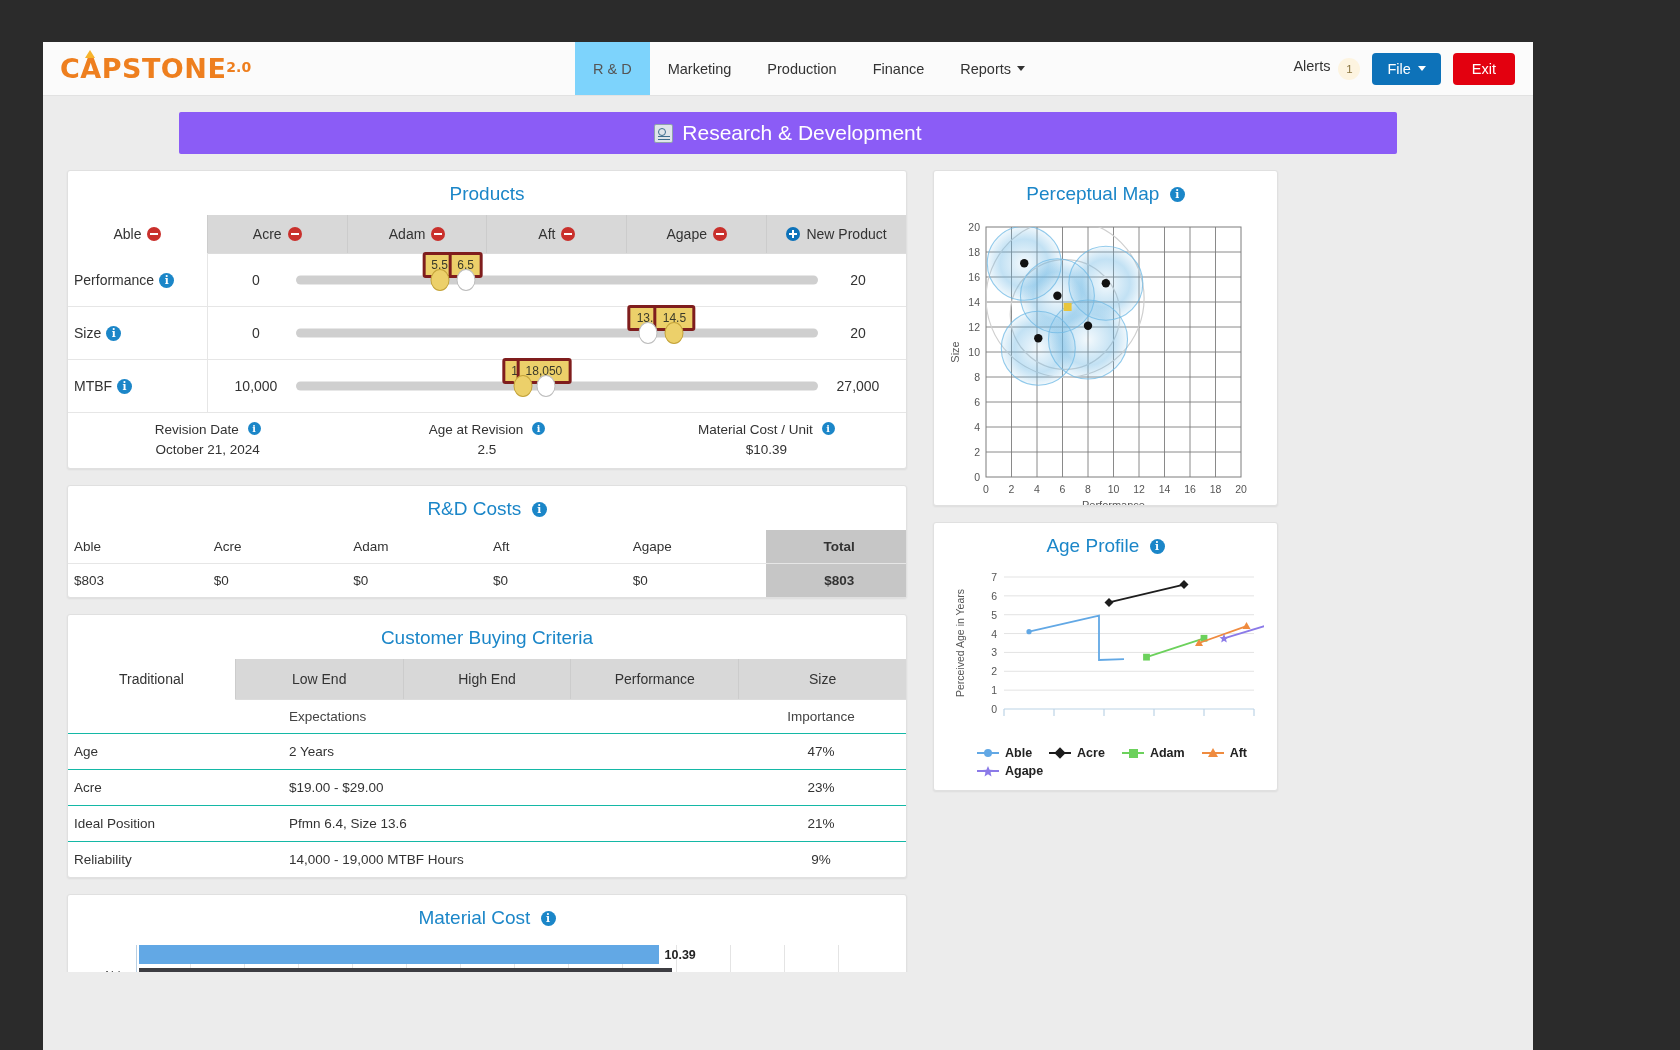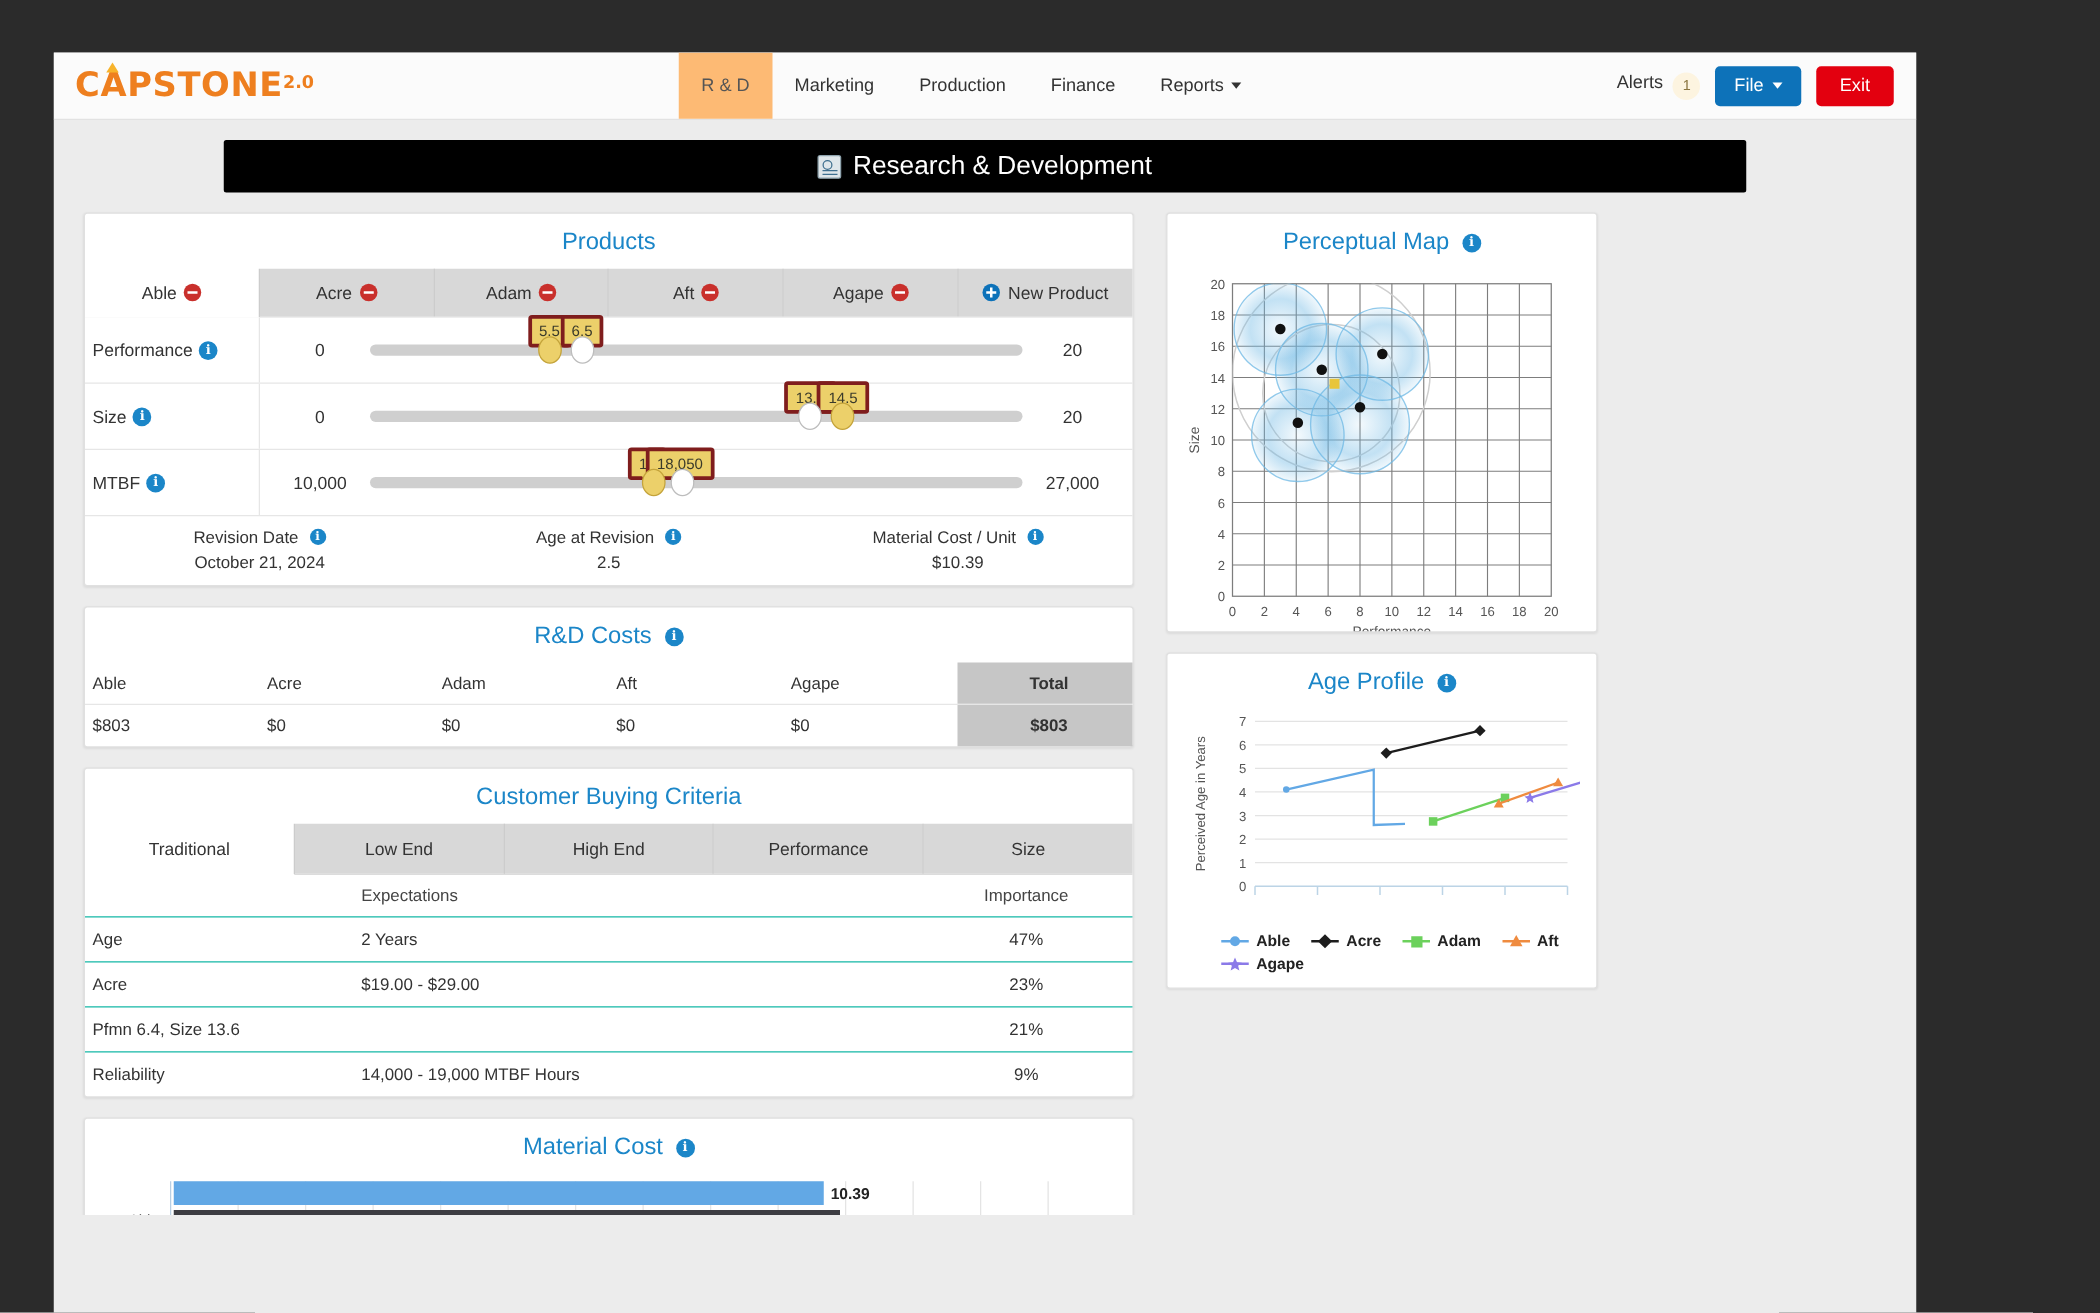--- a/index.html
+++ b/index.html
@@ -41,21 +41,21 @@
     border-left:5px solid transparent;
     border-right:5px solid transparent;
     border-bottom:8px solid #f7b32b;
   }
   .navitems { display:flex; align-items:stretch; }
   .navitem {
     display:flex; align-items:center; padding:0 18px;
     font-size:14.5px; color:#333; cursor:pointer;
     white-space:nowrap;
   }
-  .navitem.active { background:#fdba74; color:#555; }
+  .navitem.active { background:#7dd3fc; color:#555;margin-left:32px; }
   .caret {
     display:inline-block; margin-left:6px;
     width:0;height:0;border-left:4px solid transparent;
     border-right:4px solid transparent;border-top:5px solid #333;
   }
   .navright {
     margin-left:auto; display:flex; align-items:center;
     padding-right:18px; gap:12px;
   }
   .alerts { display:flex; font-size:14.5px; color:#333; cursor:pointer; }
@@ -75,21 +75,21 @@
   .btn-exit { background:#e3000f; padding:8px 19px; }
   .caret-w {
     display:inline-block; margin-left:7px;
     width:0;height:0;border-left:4px solid transparent;
     border-right:4px solid transparent;border-top:5px solid #fff;
   }
 
   
   .content { padding:16px 24px 0 24px; height:876px; overflow:hidden; position:relative; }
   .page-banner {
-    background:#000000; color:#fff;
+    background:#8b5cf6; color:#fff;
     height:42px; display:flex; align-items:center; justify-content:center;
     font-size:21px; border-radius:2px; margin:0 112px 0 112px;
   }
   .banner-icon {
     width:19px;height:19px;margin-right:9px;
     background:#dfe6ea; border:1px solid #8fa3ad; border-radius:2px;
     position:relative; display:inline-block;
   }
   .banner-icon:before {
     content:""; position:absolute; left:3px; top:3px;
@@ -431,20 +431,21 @@
             <div class="k1">Age</div>
             <div class="k2">2 Years</div>
             <div class="k3">47%</div>
           </div>
           <div class="cbc-row">
             <div class="k1">Acre</div>
             <div class="k2">$19.00 - $29.00</div>
             <div class="k3">23%</div>
           </div>
           <div class="cbc-row">
+            <div class="k1">Ideal Position</div>
             <div class="k2">Pfmn 6.4, Size 13.6</div>
             <div class="k3">21%</div>
           </div>
           <div class="cbc-row">
             <div class="k1">Reliability</div>
             <div class="k2">14,000 - 19,000 MTBF Hours</div>
             <div class="k3">9%</div>
           </div>
         </div>
 

